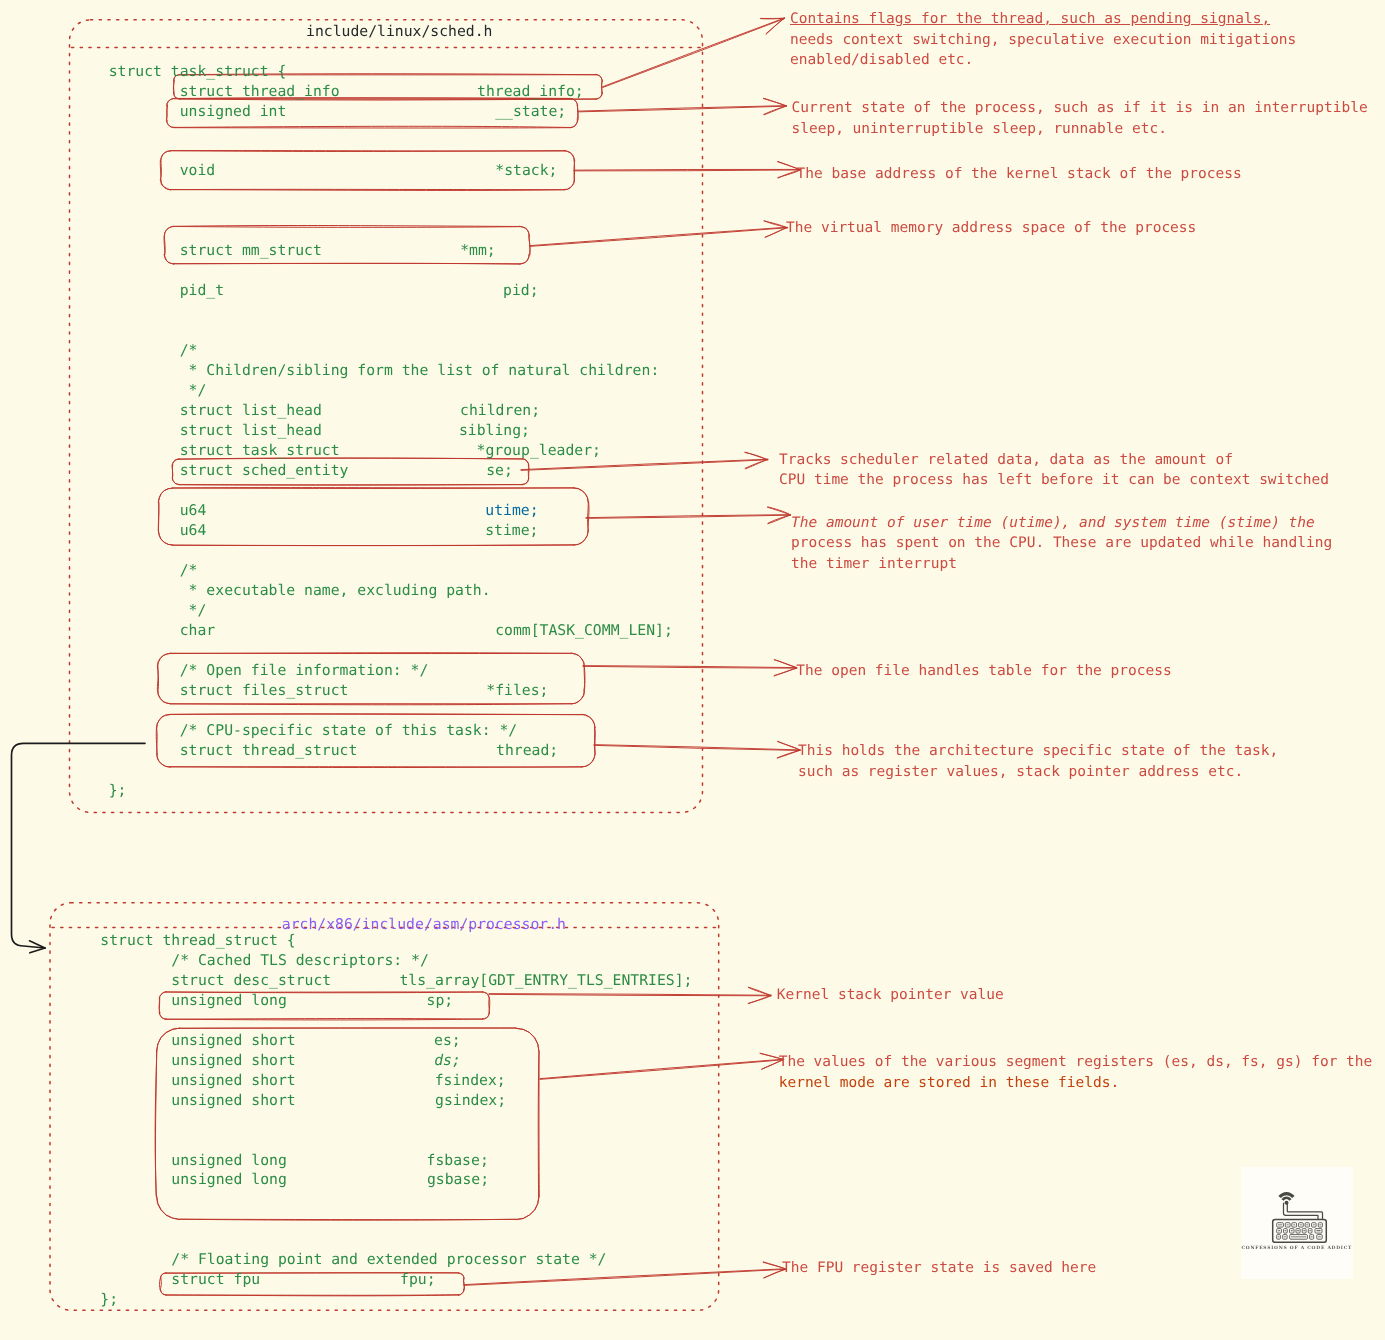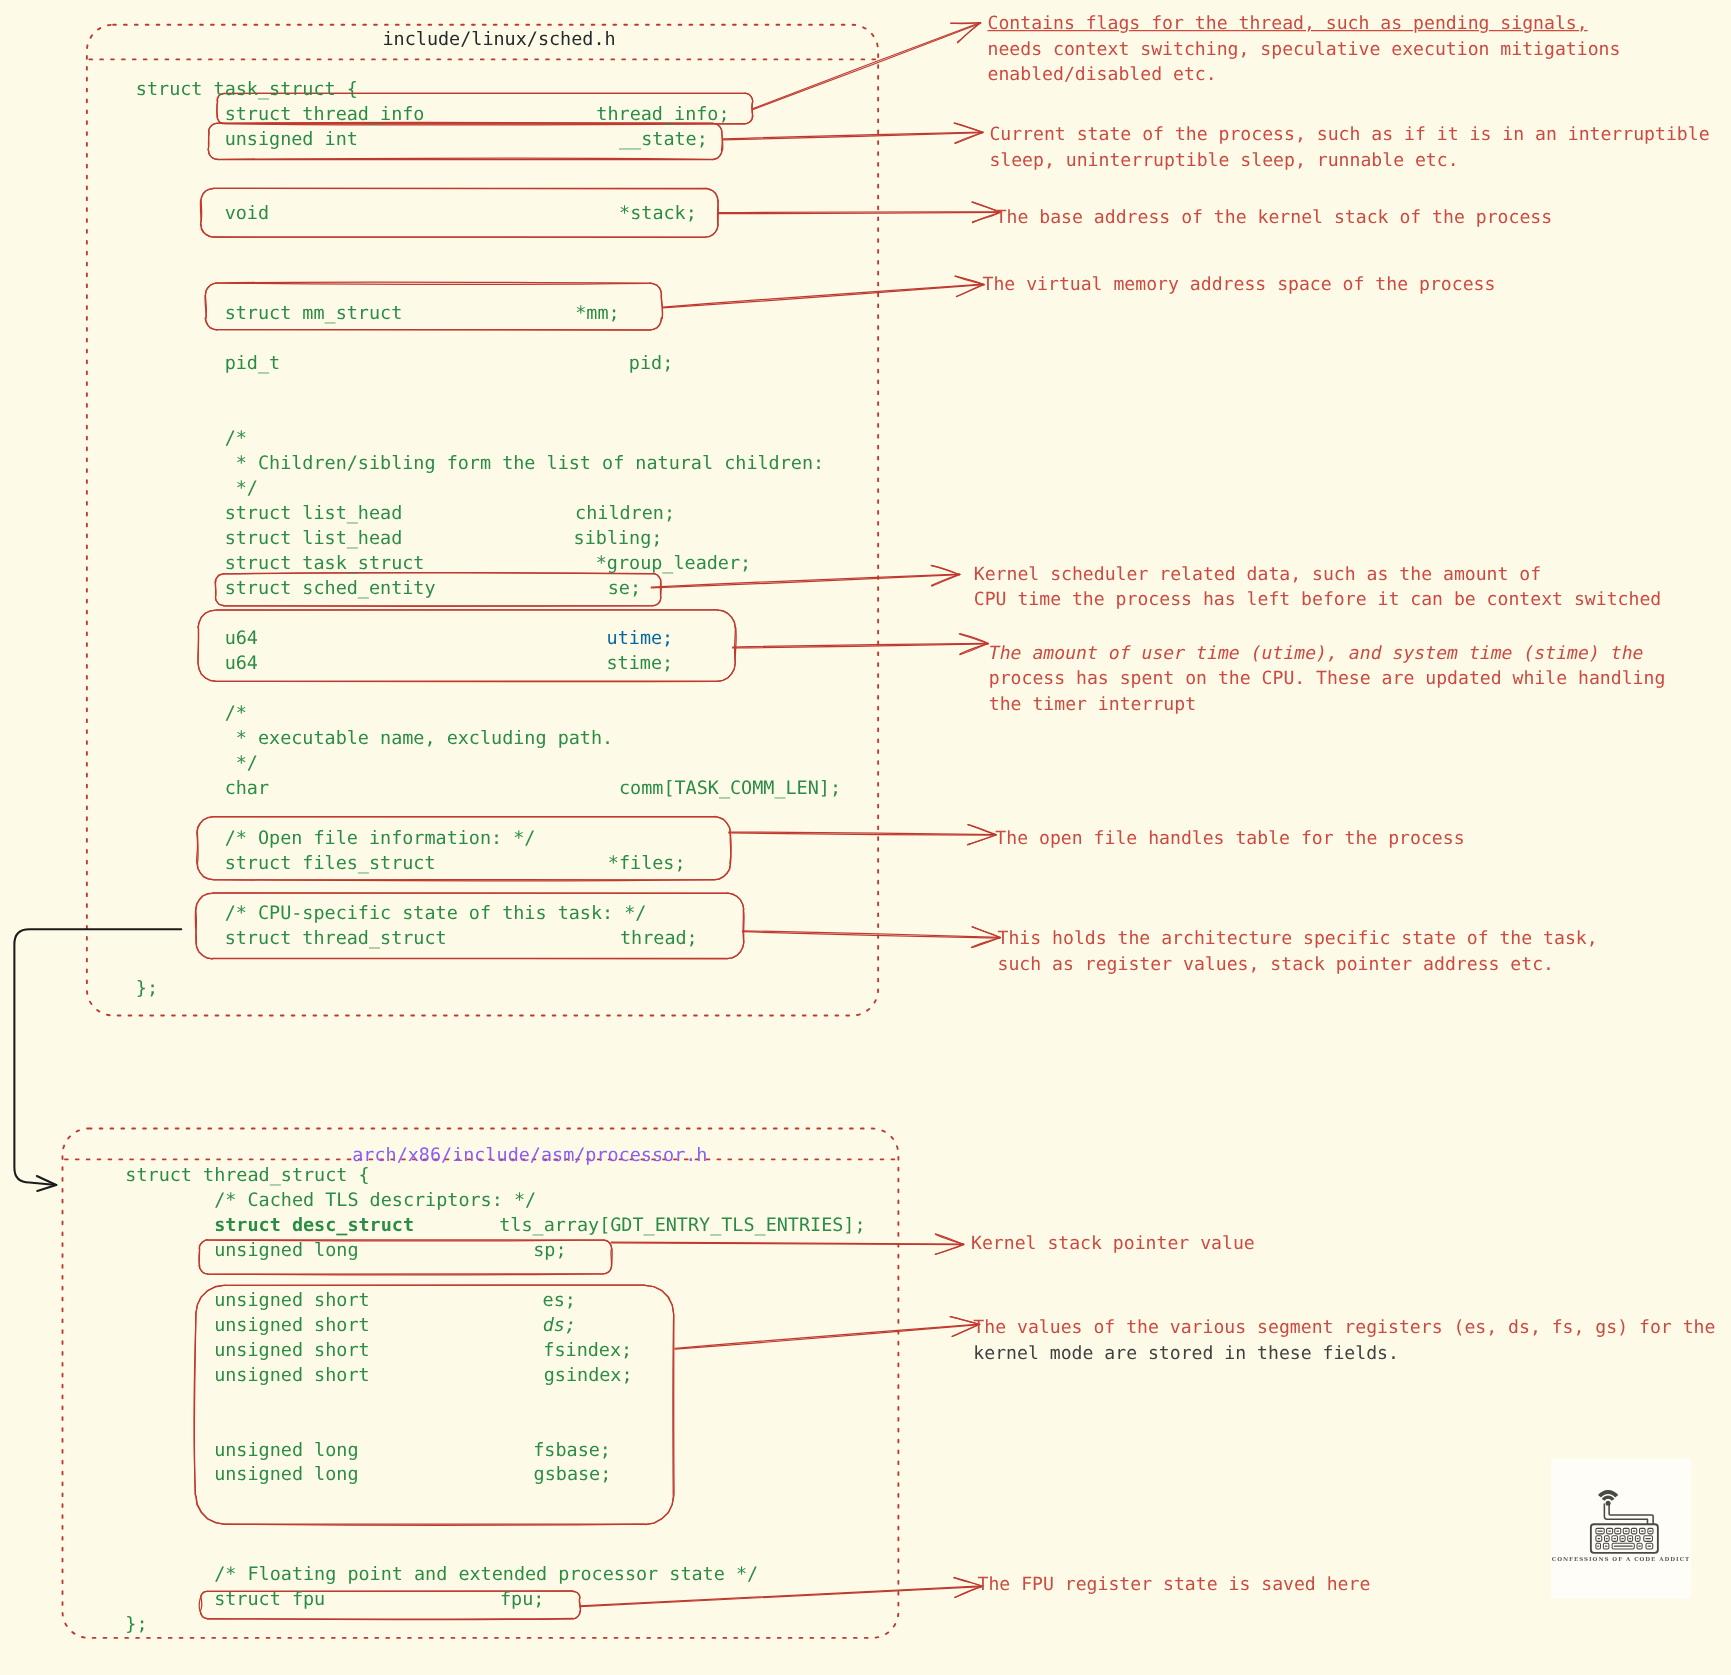--- a/index.html
+++ b/index.html
@@ -169,31 +169,31 @@
       </g>
     </svg>
   <div id="layers">
       <div class="noteline" style="color: rgb(204, 74, 66); left: 790px; top: 11.2px; text-decoration: underline;">Contains flags for the thread, such as pending signals,</div>
       <div class="noteline" style="color: rgb(204, 74, 66); left: 790px; top: 31.75px;">needs context switching, speculative execution mitigations</div>
       <div class="noteline" style="color: rgb(204, 74, 66); left: 790px; top: 52.3px;">enabled/disabled etc.</div>
       <div class="noteline" style="color: rgb(204, 74, 66); left: 791.5px; top: 100.1px;">Current state of the process, such as if it is in an interruptible</div>
       <div class="noteline" style="color: rgb(204, 74, 66); left: 791.5px; top: 120.65px;">sleep, uninterruptible sleep, runnable etc.</div>
       <div class="noteline" style="color: rgb(204, 74, 66); left: 796.5px; top: 166px;">The base address of the kernel stack of the process</div>
       <div class="noteline" style="color: rgb(204, 74, 66); left: 786px; top: 220px;">The virtual memory address space of the process</div>
-      <div class="noteline" style="color: rgb(204, 74, 66); left: 779px; top: 451.8px;">Kernel scheduler related data, such as the amount of</div>
+      <div class="noteline" style="color: rgb(204, 74, 66); left: 779px; top: 451.8px;">Tracks scheduler related data, data as the amount of</div>
       <div class="noteline" style="color: rgb(204, 74, 66); left: 779px; top: 472.35px;">CPU time the process has left before it can be context switched</div>
       <div class="noteline" style="color: rgb(204, 74, 66); left: 791px; top: 514.6px; font-style: italic;">The amount of user time (utime), and system time (stime) the</div>
       <div class="noteline" style="color: rgb(204, 74, 66); left: 791px; top: 535.15px;">process has spent on the CPU. These are updated while handling</div>
       <div class="noteline" style="color: rgb(204, 74, 66); left: 791px; top: 555.7px;">the timer interrupt</div>
       <div class="noteline" style="color: rgb(204, 74, 66); left: 796.3px; top: 662.6px;">The open file handles table for the process</div>
       <div class="noteline" style="color: rgb(204, 74, 66); left: 798px; top: 743.1px;">This holds the architecture specific state of the task,</div>
       <div class="noteline" style="color: rgb(204, 74, 66); left: 798px; top: 763.65px;">such as register values, stack pointer address etc.</div>
       <div class="noteline" style="color: rgb(204, 74, 66); left: 776.8px; top: 986.7px;">Kernel stack pointer value</div>
       <div class="noteline" style="color: rgb(204, 74, 66); left: 778.7px; top: 1054.4px;">The values of the various segment registers (es, ds, fs, gs) for the</div>
-      <div class="noteline" style="color: #404040; left: 778.7px; top: 1074.95px;">kernel mode are stored in these fields.</div>
+      <div class="noteline" style="color: #c2410c; left: 778.7px; top: 1074.95px;">kernel mode are stored in these fields.</div>
       <div class="noteline" style="color: rgb(204, 74, 66); left: 782px; top: 1260px;">The FPU register state is saved here</div>
       <div class="codeline" style="color: rgb(43, 140, 70); left: 108.7px; top: 62.6px;">struct task_struct {</div>
       <div class="codeline" style="color: rgb(43, 140, 70); left: 108.7px; top: 82.57px;">        struct thread_info</div>
       <div class="codeline" style="color: rgb(43, 140, 70); left: 477.1px; top: 82.57px;">thread_info;</div>
       <div class="codeline" style="color: rgb(43, 140, 70); left: 108.7px; top: 102.54px;">        unsigned int</div>
       <div class="codeline" style="color: rgb(43, 140, 70); left: 495.2px; top: 102.54px;">__state;</div>
       <div class="codeline" style="color: rgb(43, 140, 70); left: 108.7px; top: 162.45px;">        void</div>
       <div class="codeline" style="color: rgb(43, 140, 70); left: 495.3px; top: 162.45px;">*stack;</div>
       <div class="codeline" style="color: rgb(43, 140, 70); left: 108.7px; top: 242.33px;">        struct mm_struct</div>
       <div class="codeline" style="color: rgb(43, 140, 70); left: 460.2px; top: 242.33px;">*mm;</div>
@@ -222,21 +222,21 @@
       <div class="codeline" style="color: rgb(43, 140, 70); left: 108.7px; top: 661.7px;">        /* Open file information: */</div>
       <div class="codeline" style="color: rgb(43, 140, 70); left: 108.7px; top: 681.67px;">        struct files_struct</div>
       <div class="codeline" style="color: rgb(43, 140, 70); left: 486.3px; top: 681.67px;">*files;</div>
       <div class="codeline" style="color: rgb(43, 140, 70); left: 108.7px; top: 721.61px;">        /* CPU-specific state of this task: */</div>
       <div class="codeline" style="color: rgb(43, 140, 70); left: 108.7px; top: 741.58px;">        struct thread_struct</div>
       <div class="codeline" style="color: rgb(43, 140, 70); left: 496px; top: 741.58px;">thread;</div>
       <div class="codeline" style="color: rgb(43, 140, 70); left: 108.7px; top: 781.52px;">};</div>
       <div class="paneltitle" style="left: 306px; top: 22.8px; color: rgb(36, 41, 46);">include/linux/sched.h</div>
       <div class="codeline" style="color: rgb(43, 140, 70); left: 100.3px; top: 932.3px;">struct thread_struct {</div>
       <div class="codeline" style="color: rgb(43, 140, 70); left: 100.3px; top: 952.23px;">        /* Cached TLS descriptors: */</div>
-      <div class="codeline" style="color: rgb(43, 140, 70); left: 100.3px; top: 972.16px; font-weight: bold;">        struct desc_struct</div>
+      <div class="codeline" style="color: rgb(43, 140, 70); left: 100.3px; top: 972.16px;">        struct desc_struct</div>
       <div class="codeline" style="color: rgb(43, 140, 70); left: 399.4px; top: 972.16px;">tls_array[GDT_ENTRY_TLS_ENTRIES];</div>
       <div class="codeline" style="color: rgb(43, 140, 70); left: 100.3px; top: 992.09px;">        unsigned long</div>
       <div class="codeline" style="color: rgb(43, 140, 70); left: 426.6px; top: 992.09px;">sp;</div>
       <div class="codeline" style="color: rgb(43, 140, 70); left: 100.3px; top: 1031.95px;">        unsigned short</div>
       <div class="codeline" style="color: rgb(43, 140, 70); left: 434.1px; top: 1031.95px;">es;</div>
       <div class="codeline" style="color: rgb(43, 140, 70); left: 100.3px; top: 1051.88px;">        unsigned short</div>
       <div class="codeline" style="color: rgb(43, 140, 70); left: 434.2px; top: 1051.88px; font-style: italic;">ds;</div>
       <div class="codeline" style="color: rgb(43, 140, 70); left: 100.3px; top: 1071.81px;">        unsigned short</div>
       <div class="codeline" style="color: rgb(43, 140, 70); left: 434.7px; top: 1071.81px;">fsindex;</div>
       <div class="codeline" style="color: rgb(43, 140, 70); left: 100.3px; top: 1091.74px;">        unsigned short</div>

